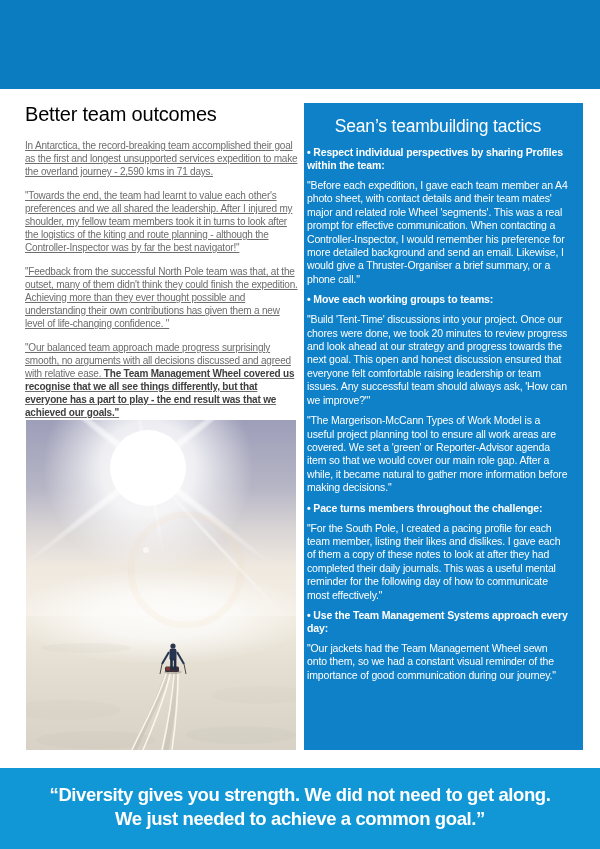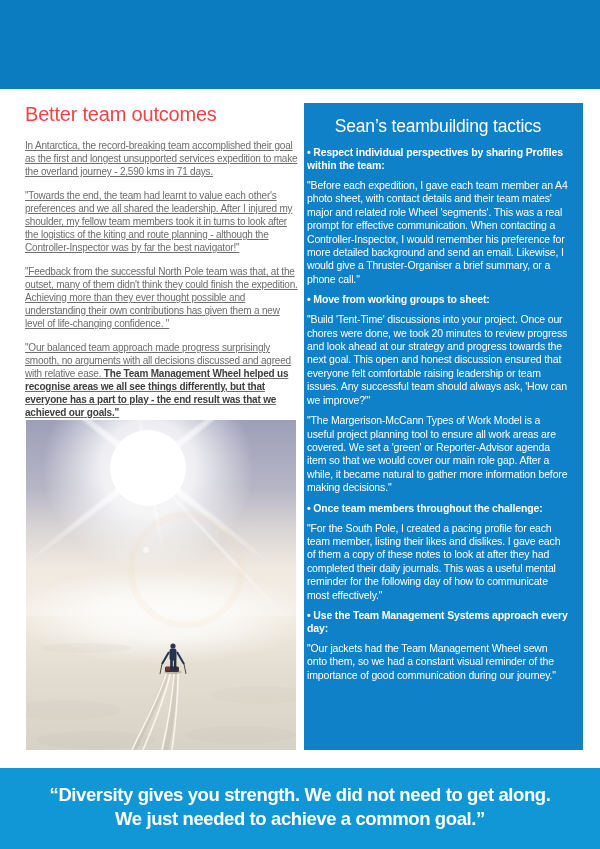--- a/index.html
+++ b/index.html
@@ -19,21 +19,21 @@
     background: #0c7cc1;
   }
   .left-col {
     position: absolute;
     left: 25px; top: 103px;
     width: 274px;
   }
   .left-col h1 {
     font-size: 20px;
     font-weight: 400;
-    color: #ef4444;
+    color: #000000;
     letter-spacing: -0.2px;
     margin: 0 0 13px 0;
   }
   .left-col p {
     font-size: 10px;
     line-height: 13px;
     letter-spacing: -0.2px;
     color: #6d6d6d;
     margin: 0 0 11px 0;
     text-decoration: underline;
@@ -101,21 +101,21 @@
 
 <div class="page">
 
   <div class="top-bar"></div>
 
   <div class="left-col">
     <h1>Better team outcomes</h1>
     <p>In Antarctica, the record-breaking team accomplished their goal as the first and longest unsupported services expedition to make the overland journey - 2,590 kms in 71 days.</p>
     <p>"Towards the end, the team had learnt to value each other's preferences and we all shared the leadership. After I injured my shoulder, my fellow team members took it in turns to look after the logistics of the kiting and route planning - although the Controller-Inspector was by far the best navigator!"</p>
     <p>"Feedback from the successful North Pole team was that, at the outset, many of them didn't think they could finish the expedition. Achieving more than they ever thought possible and understanding their own contributions has given them a new level of life-changing confidence. "</p>
-    <p><span>"Our balanced team approach made progress surprisingly smooth, no arguments with all decisions discussed and agreed with relative ease. </span><strong>The Team Management Wheel helped us recognise areas we all see things differently, but that everyone has a part to play - the end result was that we achieved our goals."</strong></p>
+    <p><span>"Our balanced team approach made progress surprisingly smooth, no arguments with all decisions discussed and agreed with relative ease. </span><strong>The Team Management Wheel covered us recognise that we all see things differently, but that everyone has a part to play - the end result was that we achieved our goals."</strong></p>
   </div>
 
   <div class="photo">
     <svg width="270" height="330" viewBox="0 0 270 330" xmlns="http://www.w3.org/2000/svg">
       <defs>
         <linearGradient id="sky" x1="0" y1="0" x2="0" y2="1">
           <stop offset="0" stop-color="#9d9eb9"></stop>
           <stop offset="0.35" stop-color="#b7b6c6"></stop>
           <stop offset="0.55" stop-color="#d8d4d5"></stop>
           <stop offset="0.75" stop-color="#efe9e0"></stop>
@@ -186,26 +186,26 @@
       </g>
     </svg>
   </div>
 
   <aside class="panel">
     <h2>Sean’s teambuilding tactics</h2>
 
     <p class="tac-h">• Respect individual perspectives by sharing Profiles within the team:</p>
     <p class="tac-b">"Before each expedition, I gave each team member an A4 photo sheet, with contact details and their team mates' major and related role Wheel 'segments'. This was a real prompt for effective communication. When contacting a Controller-Inspector, I would remember his preference for more detailed background and send an email. Likewise, I would give a Thruster-Organiser a brief summary, or a phone call."</p>
 
-    <p class="tac-h">• Move from working groups to sheet:</p>
+    <p class="tac-h">• Move each working groups to teams:</p>
     <p class="tac-b">"Build 'Tent-Time' discussions into your project. Once our chores were done, we took 20 minutes to review progress and look ahead at our strategy and progress towards the next goal. This open and honest discussion ensured that everyone felt comfortable raising leadership or team issues. Any successful team should always ask,  'How can we improve?'"</p>
 
     <p class="tac-b">"The Margerison-McCann Types of Work Model is a useful project planning tool to ensure all work areas are covered. We set a 'green' or Reporter-Advisor agenda item so that we would cover our main role gap. After a while, it became natural to gather more information before making decisions."</p>
 
-    <p class="tac-h">• Once team members throughout the challenge:</p>
+    <p class="tac-h">• Pace turns members throughout the challenge:</p>
     <p class="tac-b">"For the South Pole, I created a pacing profile for each team member, listing their likes and dislikes. I gave each of them a copy of these notes to look at after they had completed their daily journals. This was a useful mental reminder for the following day of how to communicate most effectively."</p>
 
     <p class="tac-h">• Use the Team Management Systems approach every day:</p>
     <p class="tac-b">"Our jackets had the Team Management Wheel sewn onto them, so we had a constant visual reminder of the importance of good communication during our journey."</p>
   </aside>
 
   <div class="footer-bar">
     <p>“Diversity gives you strength. We did not need to get along. We just needed to achieve a common goal.”</p>
   </div>
 

